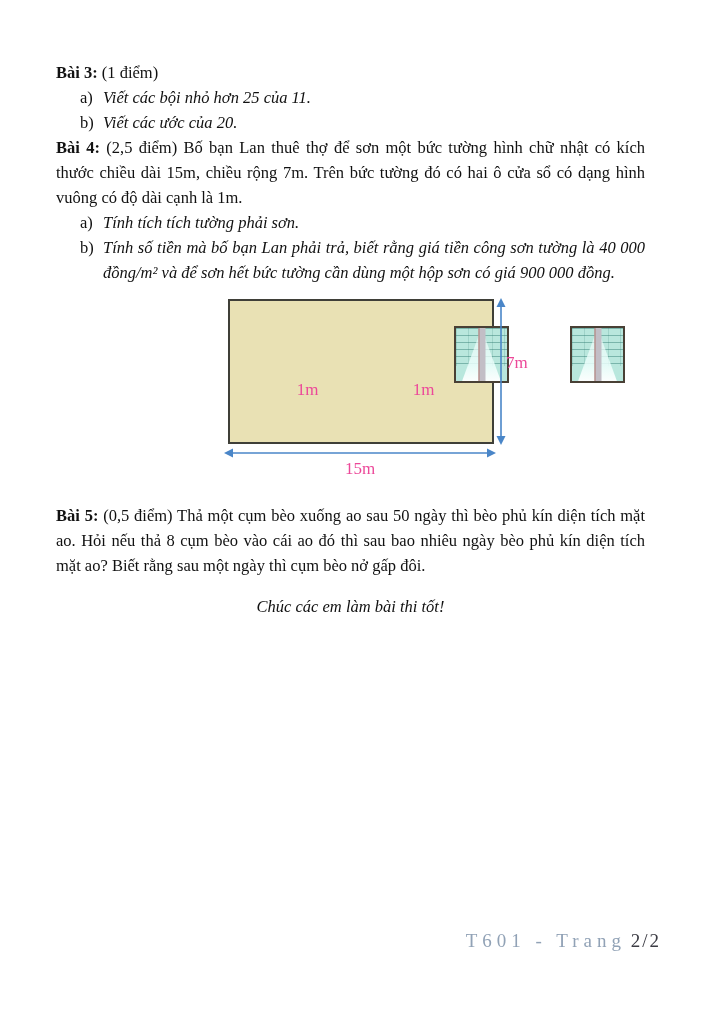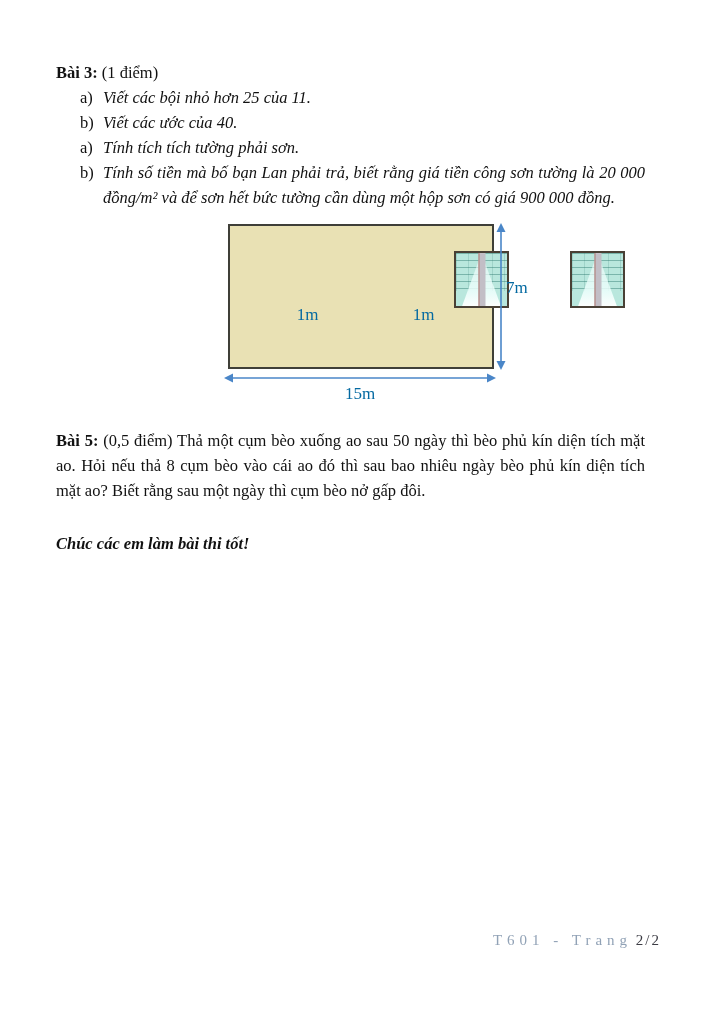--- a/index.html
+++ b/index.html
@@ -84,42 +84,42 @@
     top: 0; bottom: 0;
     width: 6px;
     transform: translateX(-50%);
     background: #c2bec6;
     border-left: 1px solid #b07a72;
   }
   .dim-label {
     position: absolute;
     font-size: 17px;
     line-height: 20px;
-    color: #0369a1;
+    color: #ec4899;
     text-align: center;
   }
   .label-1m-1 { left: 224px; top: 87px; width: 55px; }
   .label-1m-2 { left: 340px; top: 87px; width: 55px; }
   .label-7m   { left: 450px; top: 60px; width: 40px; text-align: left; }
   .label-15m  { left: 168px; top: 166px; width: 272px; }
   .arrow-v { position: absolute; left: 439px; top: 5px; }
   .arrow-h { position: absolute; left: 168px; top: 154px; }
 
   
   .closing {
-    margin-top: 28px;
-    text-align: left;
-    font-weight: bold;
+    margin-top: 16px;
+    text-align: center;
+    font-weight: normal;
     font-style: italic;
   }
   .footer {
     position: absolute;
     top: 928px;
     right: 64px;
-    font-size: 15px;
+    font-size: 19px;
   }
   .footer-code {
     color: #91a2b6;
     letter-spacing: 5px;
   }
   .footer-page {
     color: #3c3c44;
     letter-spacing: 2px;
   }
 </style>
@@ -132,32 +132,36 @@
     <span class="plabel">Bài 3:</span>
     <span>(1 điểm)</span>
   </div>
   <div class="items">
     <div class="item">
       <span class="marker">a)</span>
       <span class="itext">Viết các bội nhỏ hơn 25 của 11.</span>
     </div>
     <div class="item">
       <span class="marker">b)</span>
-      <span class="itext">Viết các ước của 40.</span>
-    </div>
-  </div>
-
+      <span class="itext">Viết các ước của 20.</span>
+    </div>
+  </div>
+
+  <div class="para">
+    <span class="plabel">Bài 4:</span>
+    <span>(2,5 điểm) Bố bạn Lan thuê thợ để sơn một bức tường hình chữ nhật có kích thước chiều dài 15m, chiều rộng 7m. Trên bức tường đó có hai ô cửa sổ có dạng hình vuông có độ dài cạnh là 1m.</span>
+  </div>
   <div class="items">
     <div class="item">
       <span class="marker">a)</span>
       <span class="itext">Tính tích tích tường phải sơn.</span>
     </div>
     <div class="item">
       <span class="marker">b)</span>
-      <span class="itext">Tính số tiền mà bố bạn Lan phải trả, biết rằng giá tiền công sơn tường là 20 000 đồng/m² và để sơn hết bức tường cần dùng một hộp sơn có giá 900 000 đồng.</span>
+      <span class="itext">Tính số tiền mà bố bạn Lan phải trả, biết rằng giá tiền công sơn tường là 40 000 đồng/m² và để sơn hết bức tường cần dùng một hộp sơn có giá 900 000 đồng.</span>
     </div>
   </div>
 
   <div class="diagram">
     <div class="wall">
       <div class="window window-1">
         <div class="blinds"></div>
         <div class="sheer"></div>
         <div class="rod"></div>
       </div>

